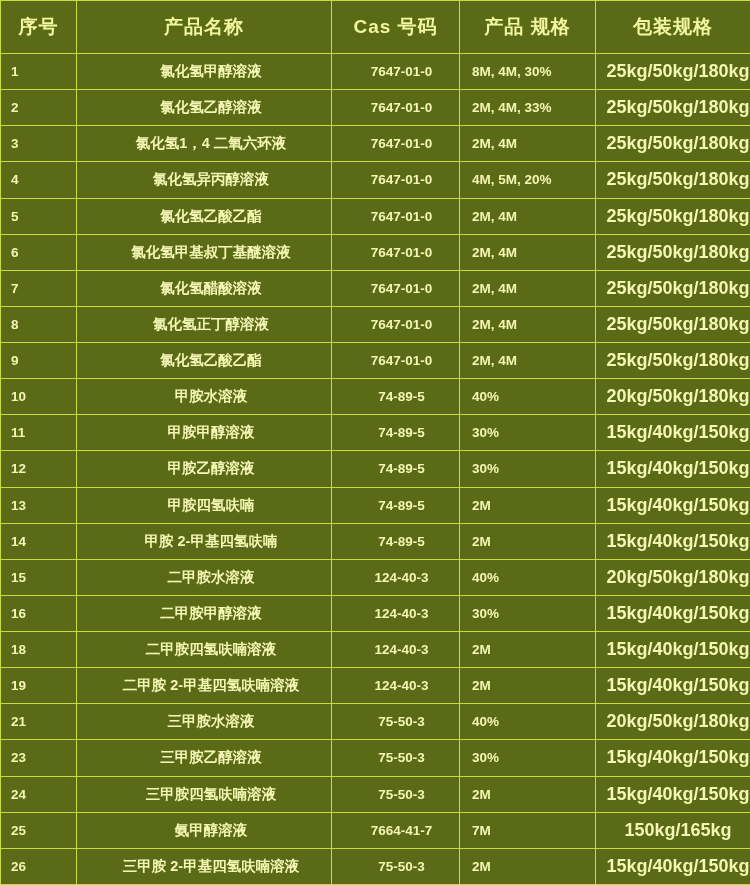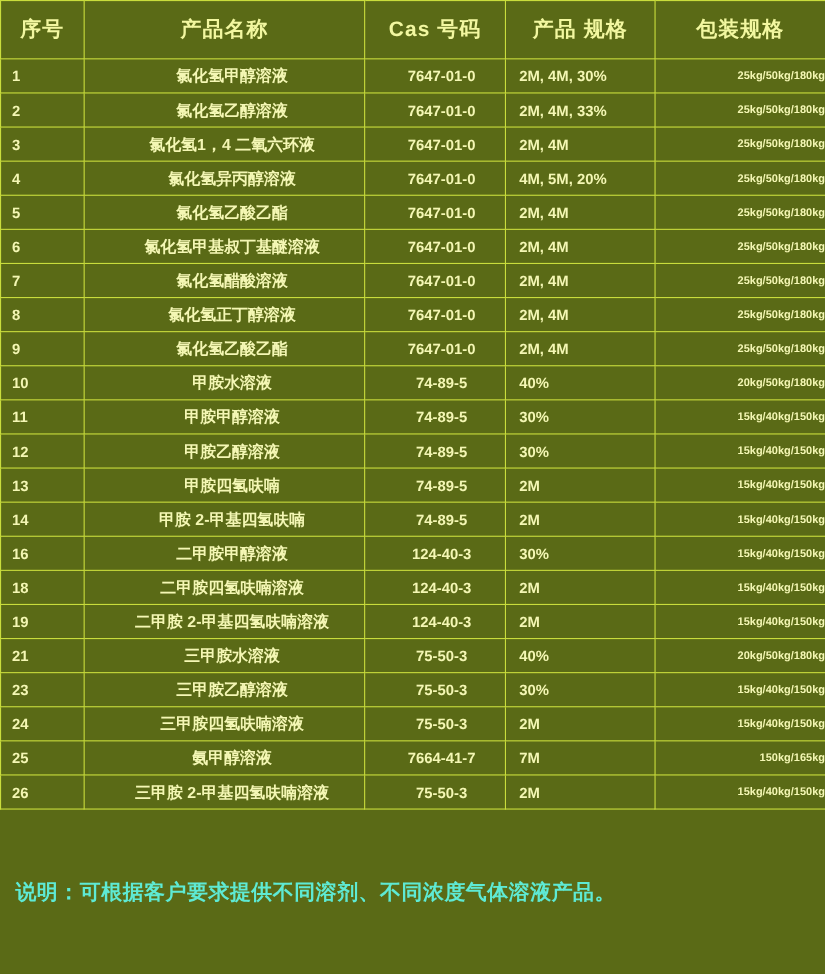--- a/index.html
+++ b/index.html
@@ -12,21 +12,21 @@
     background: #5a6a16;
     font-family: "Liberation Sans", sans-serif;
     overflow: hidden;
   }
   .sheet {
     width: 750px;
     height: 885px;
     box-sizing: border-box;
     background: #5a6a16;
     display: flex;
-    flex-direction: column;
+    flex-direction: row;
   }
   table.product-table {
     width: 750px;
     border-collapse: collapse;
     table-layout: fixed;
   }
   table.product-table col.c0 { width: 76px; }
   table.product-table col.c1 { width: 255px; }
   table.product-table col.c2 { width: 128px; }
   table.product-table col.c3 { width: 136px; }
@@ -65,23 +65,23 @@
     text-align: center;
     padding-left: 12px;
     font-size: 13.5px;
   }
   tbody td.spec {
     text-align: left;
     padding-left: 12px;
     font-size: 13.5px;
   }
   tbody td.pack {
-    text-align: right;
+    text-align: center;
     padding-left: 10px;
-    font-size: 10px;
+    font-size: 18px;
   }
   .footer-note {
     flex: 1 1 auto;
     display: flex;
     align-items: center;
     padding-left: 14px;
     color: #5eead4;
     font-size: 19px;
     font-weight: bold;
     letter-spacing: 0.5px;
@@ -107,21 +107,21 @@
         <th>Cas 号码</th>
         <th>产品 规格</th>
         <th>包装规格</th>
       </tr>
     </thead>
     <tbody id="table-body">
         <tr>
           <td class="idx">1</td>
           <td class="name">氯化氢甲醇溶液</td>
           <td class="cas">7647-01-0</td>
-          <td class="spec">2M, 4M, 30%</td>
+          <td class="spec">8M, 4M, 30%</td>
           <td class="pack">25kg/50kg/180kg</td>
         </tr>
         <tr>
           <td class="idx">2</td>
           <td class="name">氯化氢乙醇溶液</td>
           <td class="cas">7647-01-0</td>
           <td class="spec">2M, 4M, 33%</td>
           <td class="pack">25kg/50kg/180kg</td>
         </tr>
         <tr>
@@ -200,20 +200,27 @@
           <td class="cas">74-89-5</td>
           <td class="spec">2M</td>
           <td class="pack">15kg/40kg/150kg</td>
         </tr>
         <tr>
           <td class="idx">14</td>
           <td class="name">甲胺 2-甲基四氢呋喃</td>
           <td class="cas">74-89-5</td>
           <td class="spec">2M</td>
           <td class="pack">15kg/40kg/150kg</td>
+        </tr>
+        <tr>
+          <td class="idx">15</td>
+          <td class="name">二甲胺水溶液</td>
+          <td class="cas">124-40-3</td>
+          <td class="spec">40%</td>
+          <td class="pack">20kg/50kg/180kg</td>
         </tr>
         <tr>
           <td class="idx">16</td>
           <td class="name">二甲胺甲醇溶液</td>
           <td class="cas">124-40-3</td>
           <td class="spec">30%</td>
           <td class="pack">15kg/40kg/150kg</td>
         </tr>
         <tr>
           <td class="idx">18</td>

